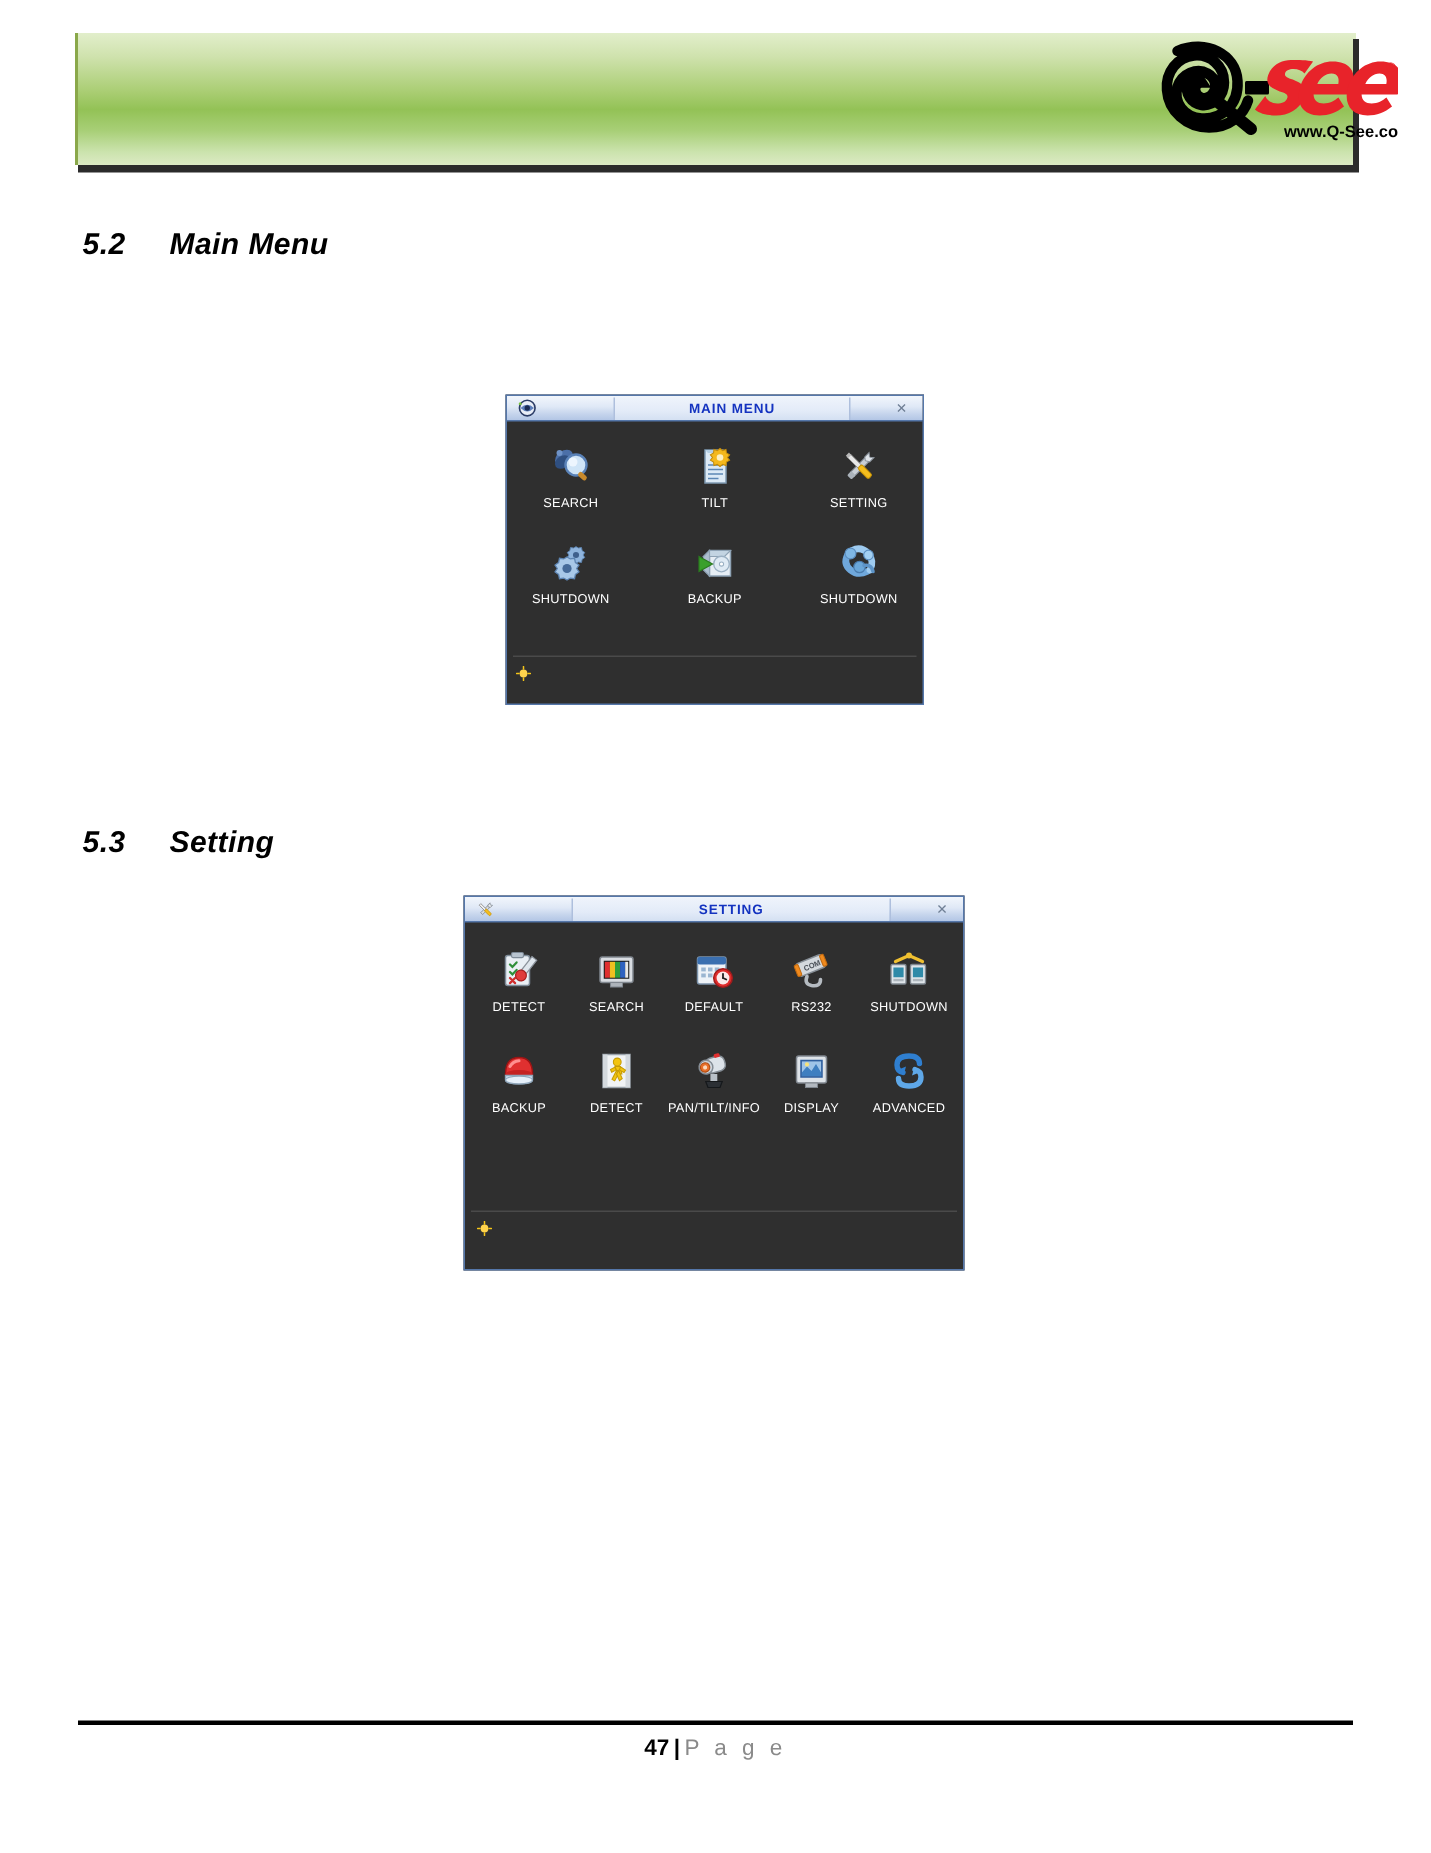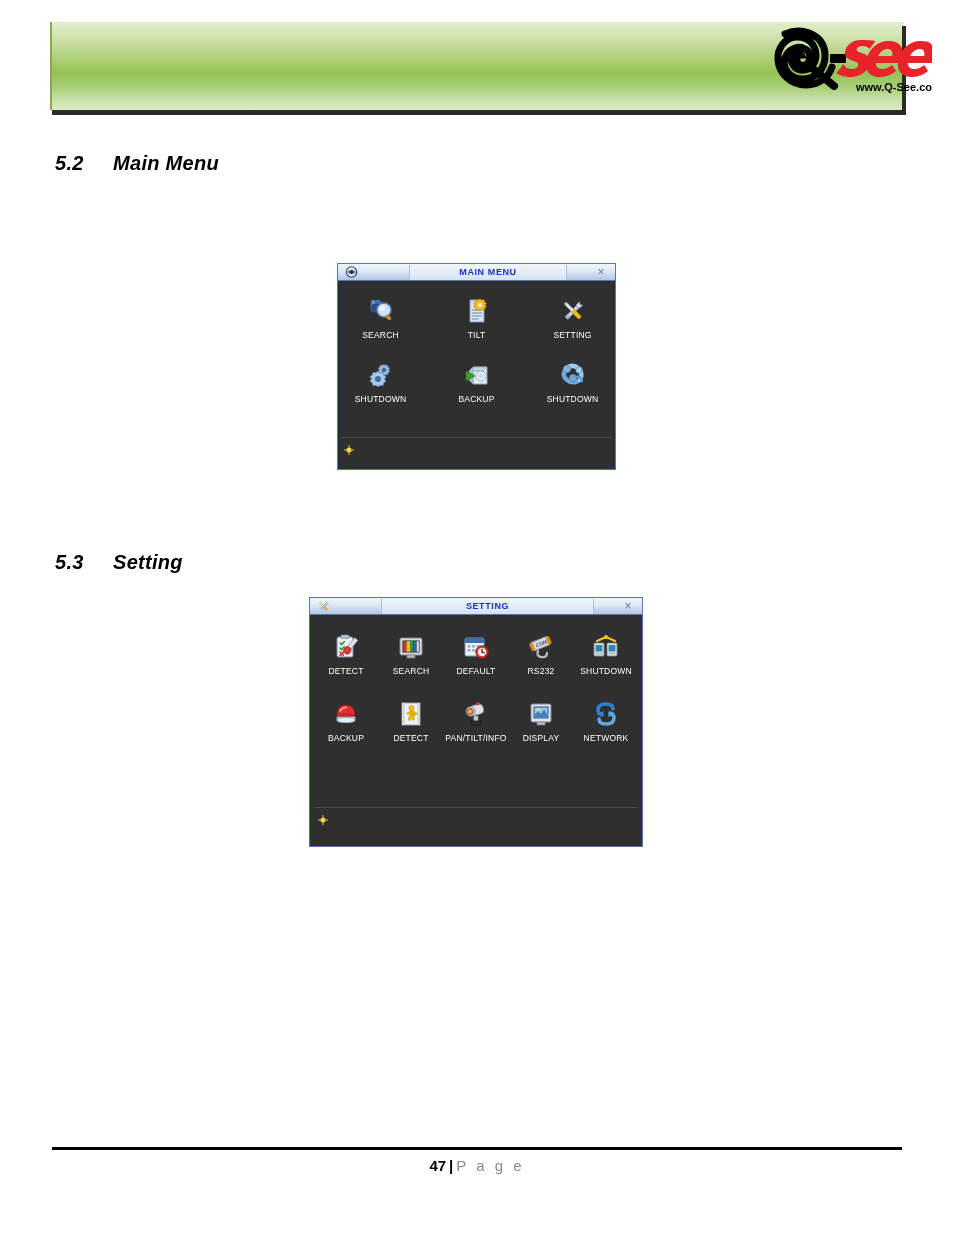--- a/index.html
+++ b/index.html
@@ -589,21 +589,21 @@
 
         <div class="menu-item">
           <span class="menu-icon">
             <svg width="30" height="30" viewBox="0 0 30 30">
               <path d="M22 10 Q22 5 15 5 Q7 5 7 11 Q7 15 11 16" fill="none" stroke="#2f7fd0" stroke-width="3.6" stroke-linecap="round"></path>
               <path d="M8 20 Q8 25 15 25 Q23 25 23 19 Q23 15 19 14" fill="none" stroke="#5fa8e8" stroke-width="3.6" stroke-linecap="round"></path>
               <path d="M13 12 L11.5 17.5 L7 14.5 Z" fill="#2f7fd0"></path>
               <path d="M17 18 L18.5 12.5 L23 15.5 Z" fill="#5fa8e8"></path>
             </svg>
           </span>
-          <span class="menu-label">NETWORK</span>
+          <span class="menu-label">ADVANCED</span>
         </div>
 
       </div>
     </div>
     <div class="dvr-divider"></div>
     <span class="dvr-status-bulb">
       <svg width="10" height="10" viewBox="0 0 10 10">
         <circle cx="5" cy="5" r="2.6" fill="#ffd34d"></circle>
         <g stroke="#f5c518" stroke-width="1" stroke-linecap="round">
           <line x1="5" y1="0.4" x2="5" y2="2"></line>

